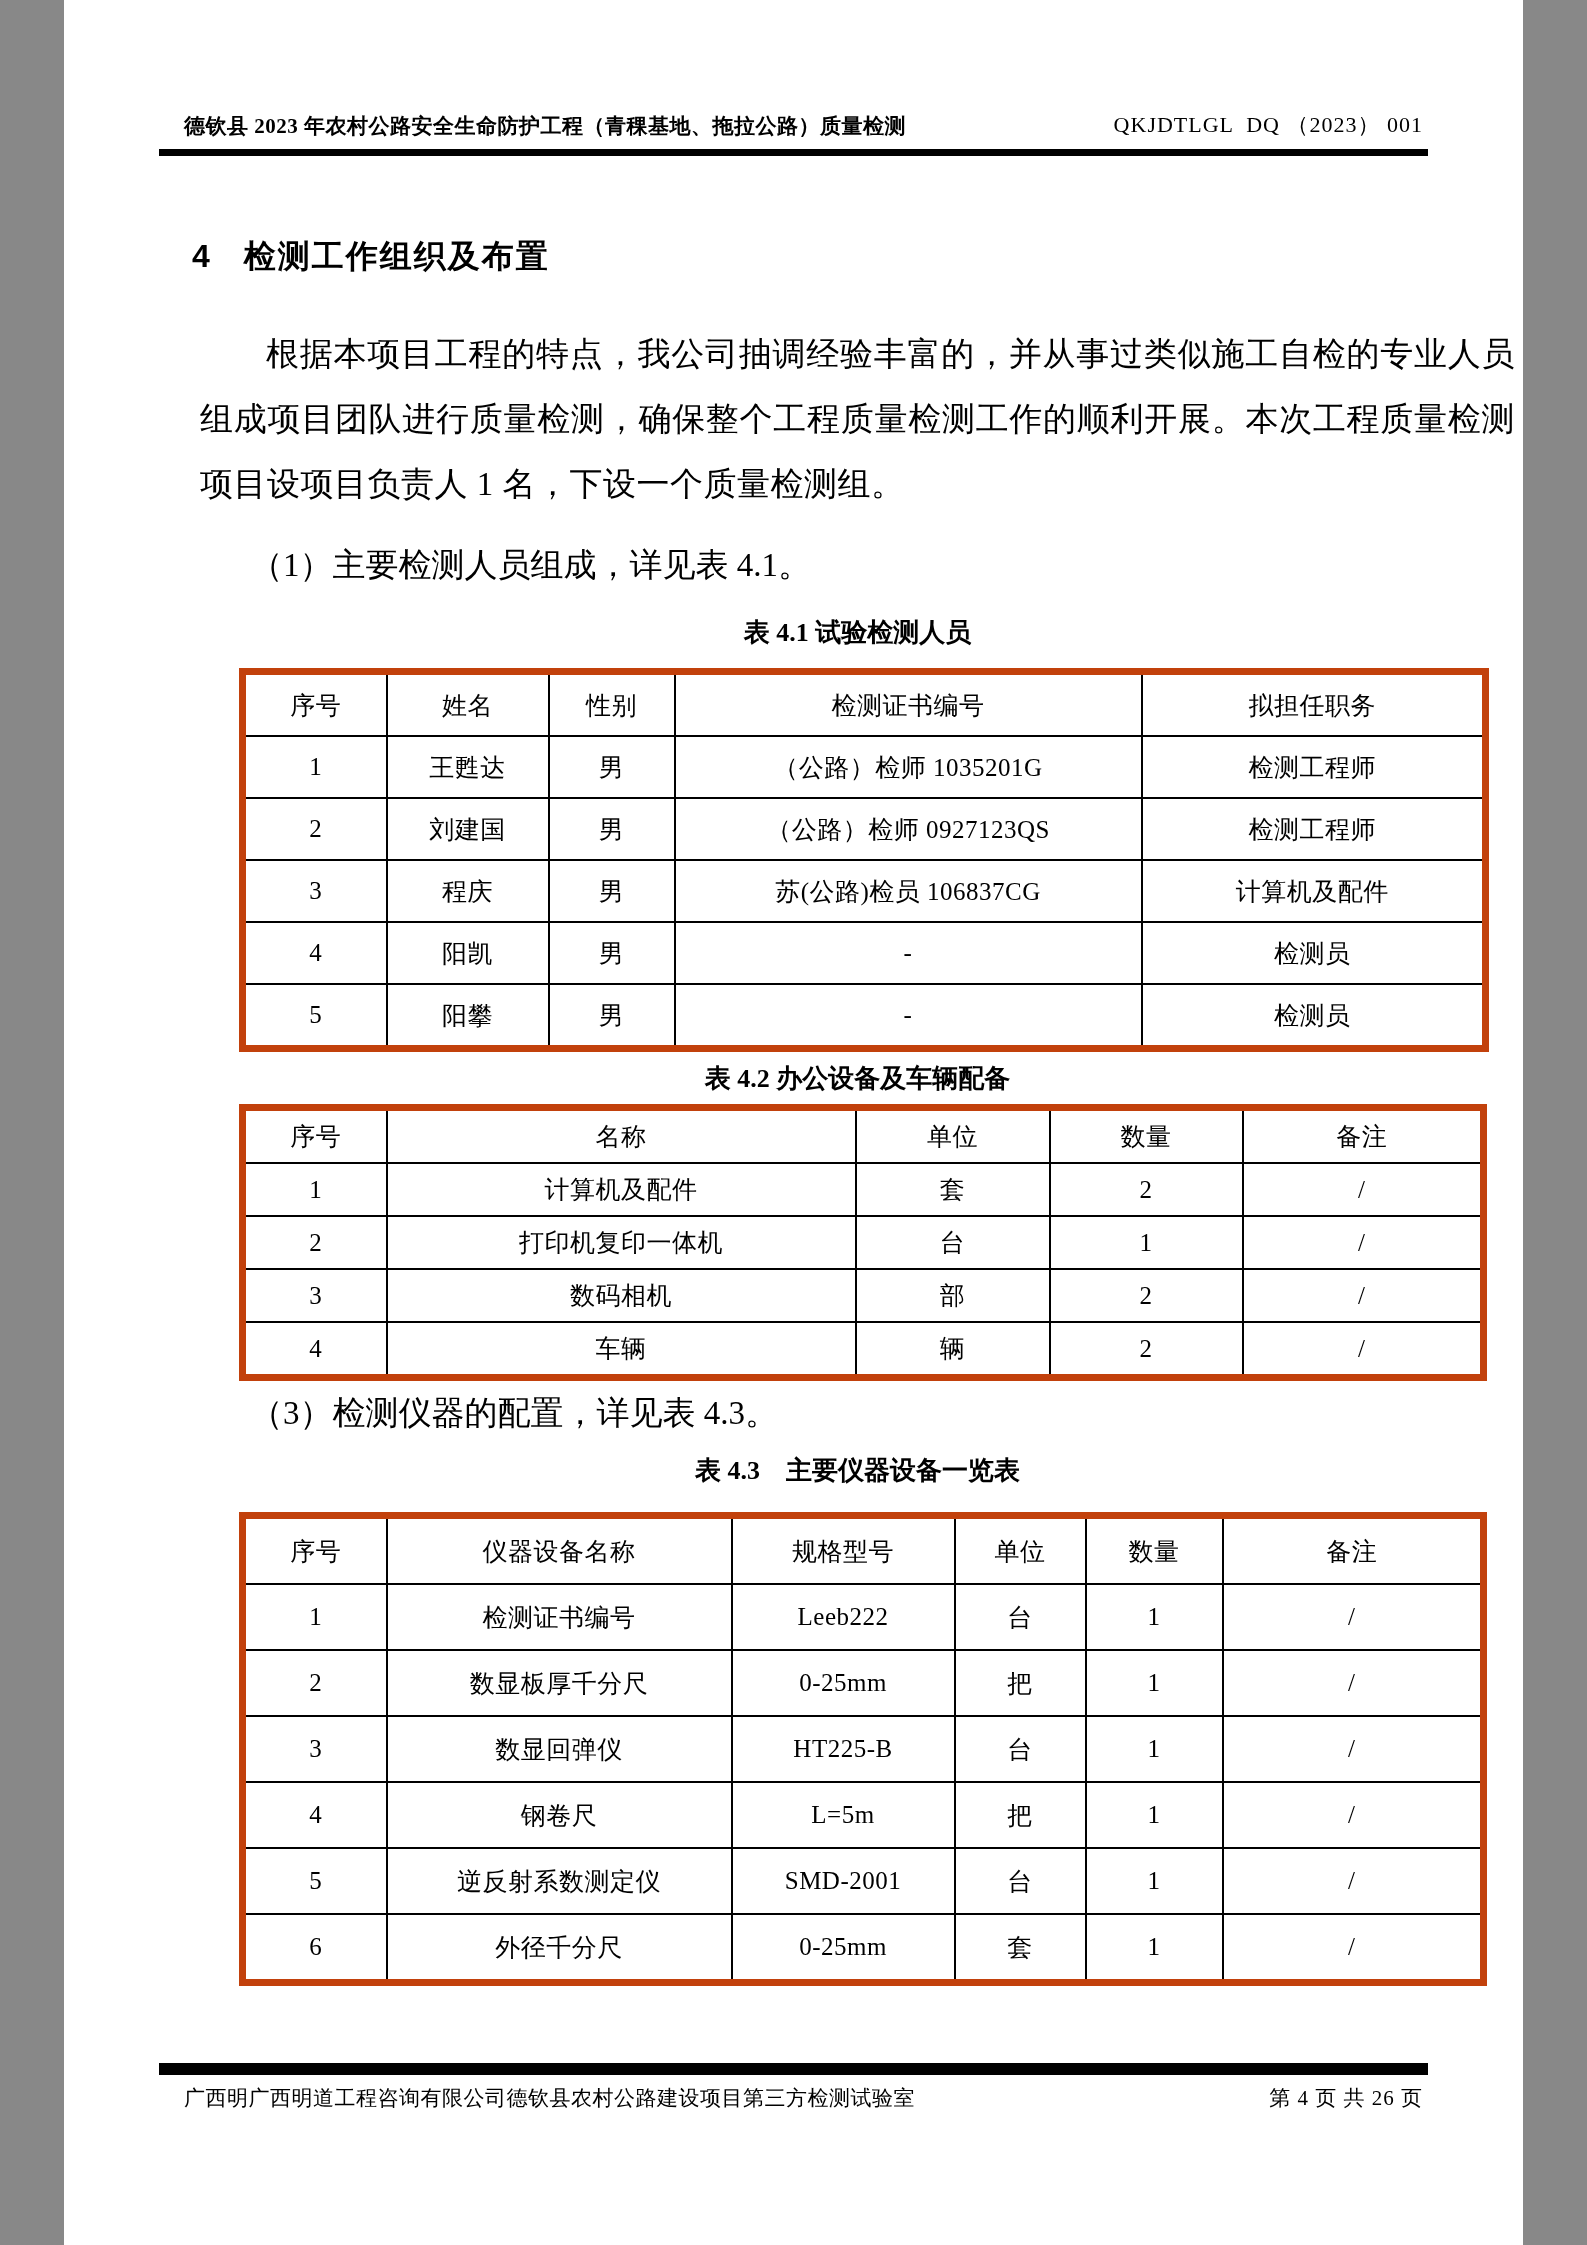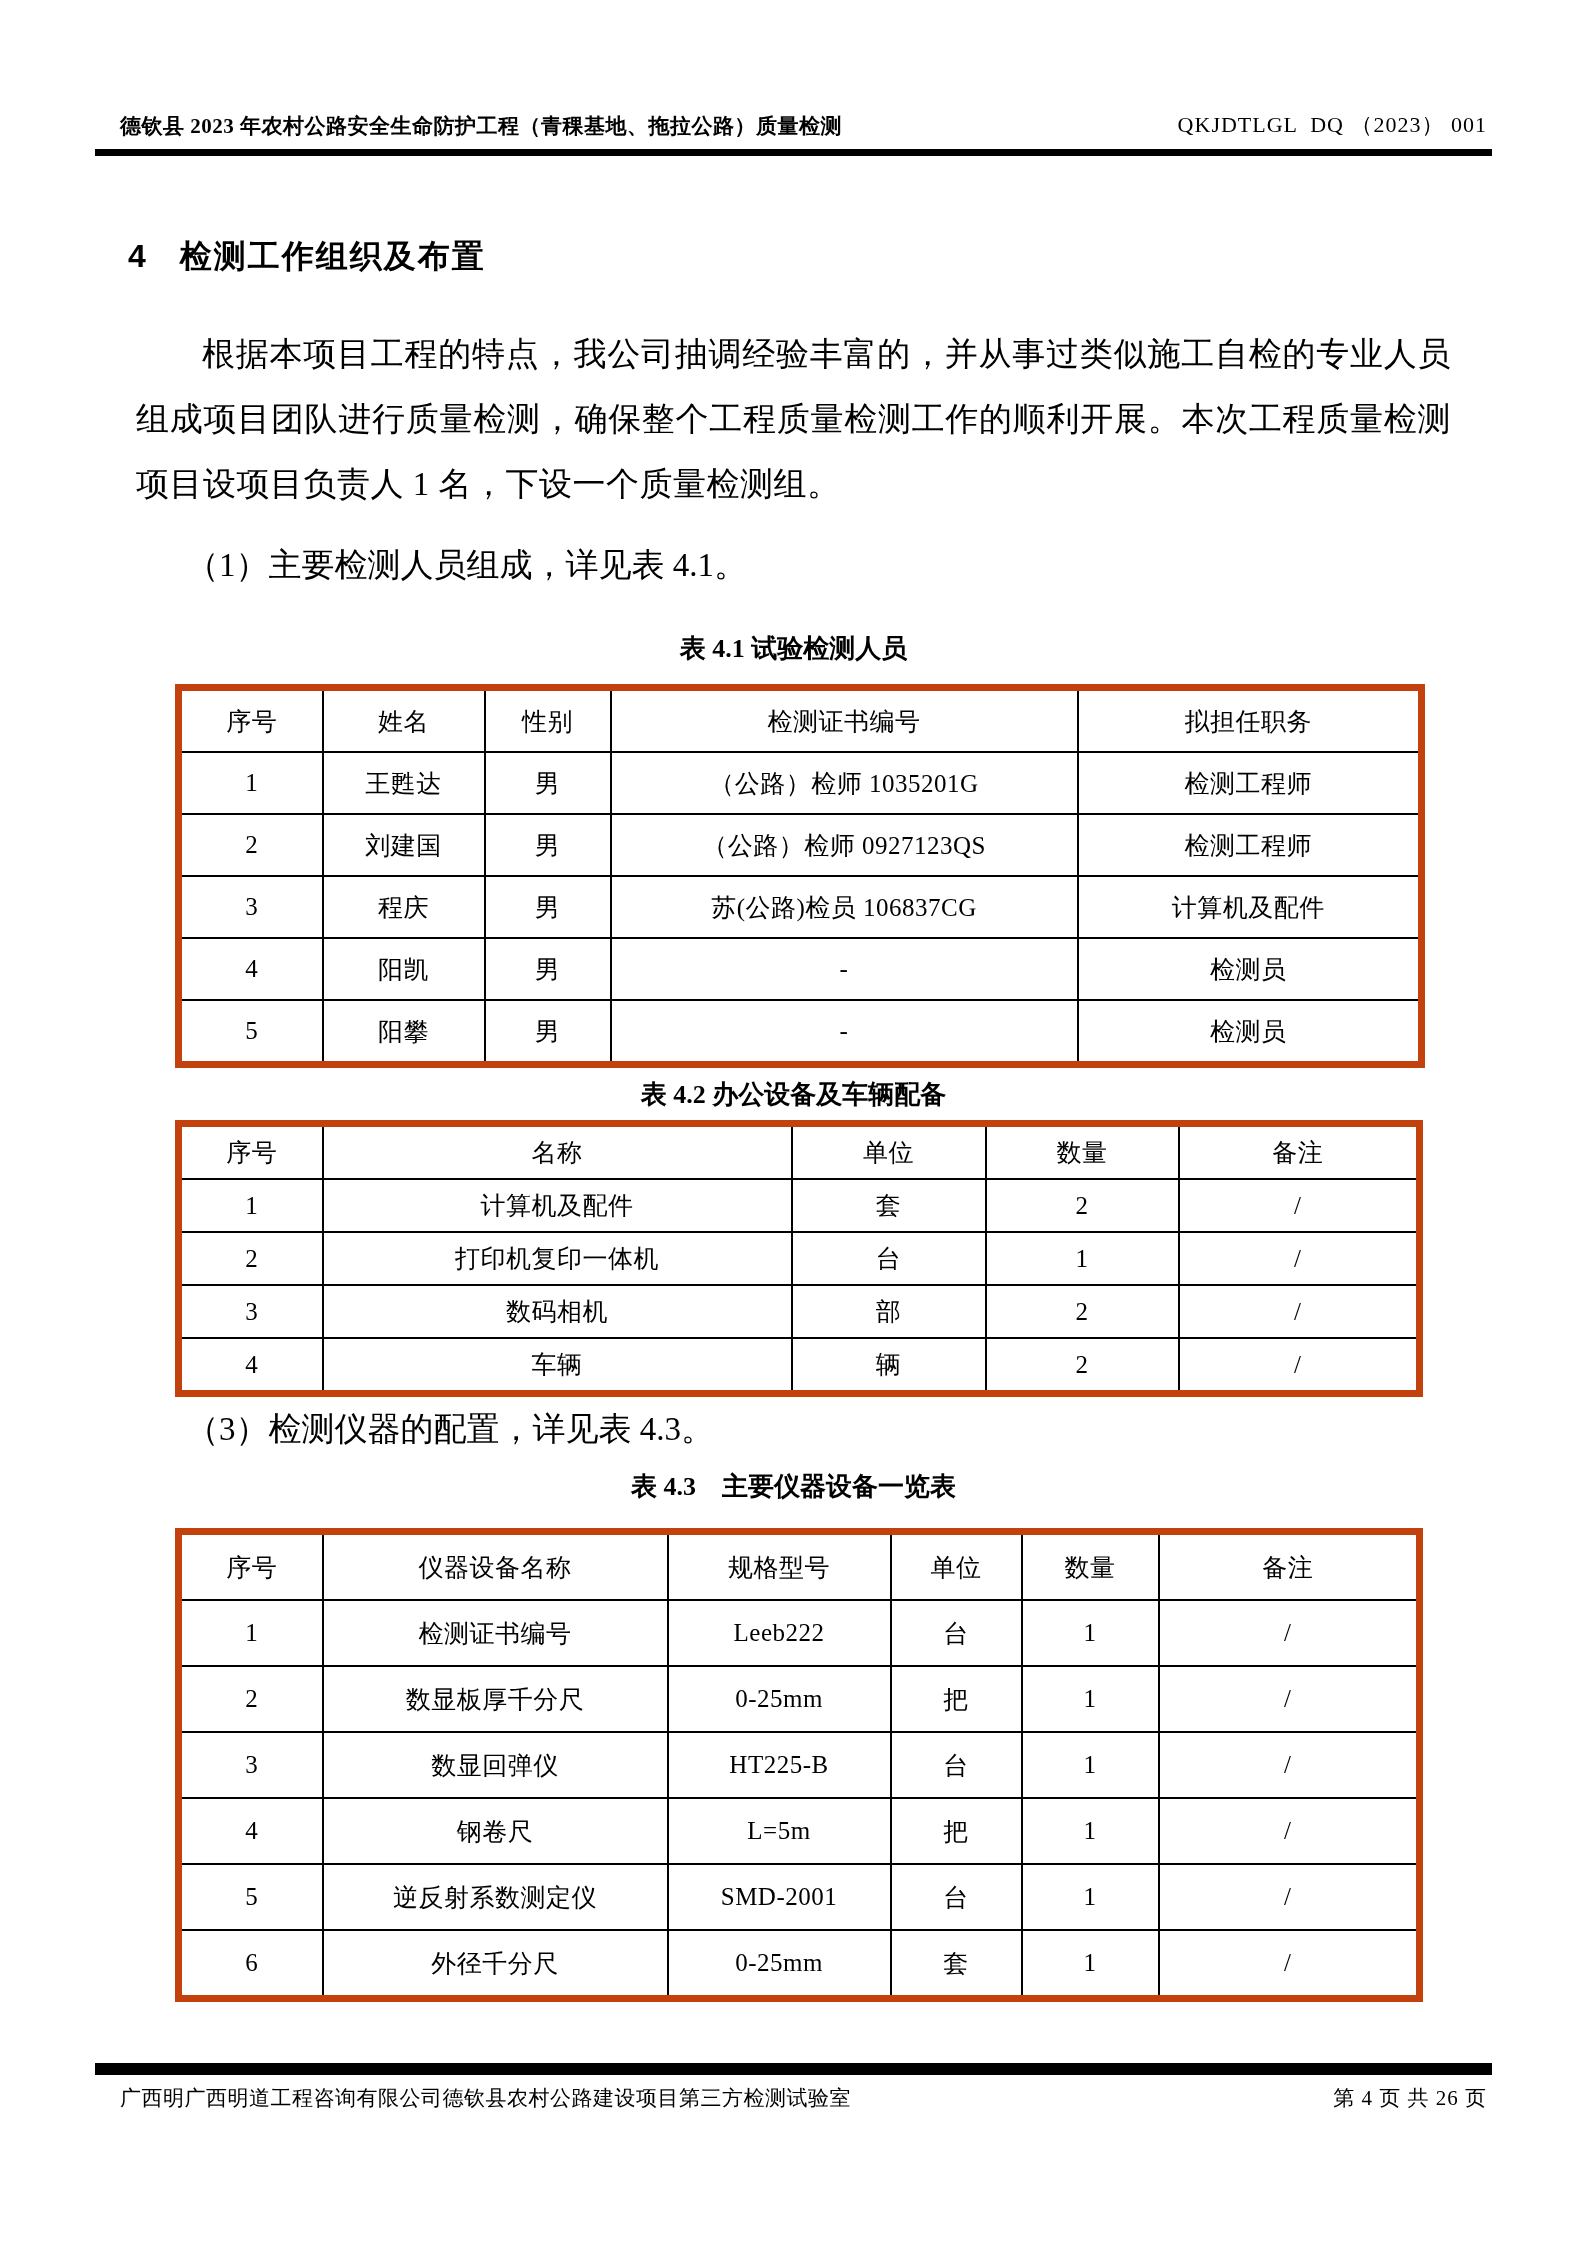--- a/index.html
+++ b/index.html
@@ -1,18 +1,18 @@
 <!DOCTYPE html>
 <html><head>
 <meta charset="utf-8">
 <style>
   html,body{margin:0;padding:0;background:#888;}
   .page{
     position:relative;
-    width:1587px;height:2245px;
+    width:1459px;height:2245px;
     background:#ffffff;
     margin:0 auto;
     font-family:"Liberation Serif","DejaVu Serif",serif;
     color:#000;
     overflow:hidden;
   }
   
   .page-header{
     position:absolute;top:110px;left:120px;right:100px;
     display:flex;justify-content:space-between;align-items:flex-end;
@@ -32,21 +32,21 @@
   .section-heading .num{margin-right:34px;letter-spacing:0;}
   .body-par{
     font-size:33px;line-height:65px;margin:16px;
     text-align:justify;text-indent:66px;letter-spacing:.5px;
   }
   .list-line{font-size:33px;line-height:65px;margin:0;text-indent:66px;}
   .tbl-caption{
     text-align:center;font-size:26px;font-weight:700;
     line-height:38px;margin:0;
   }
-  .cap1{margin-top:32px;text-align:center;}
+  .cap1{margin-top:16px;text-align:center;}
   .cap2{margin-top:8px;}
   .cap3{margin-top:6px;}
   
   table{
     border-collapse:collapse;table-layout:fixed;
     margin-left:55px;width:1243px;
     border:7px solid #c2410c;
   }
   td{
     border:2px solid #000;

